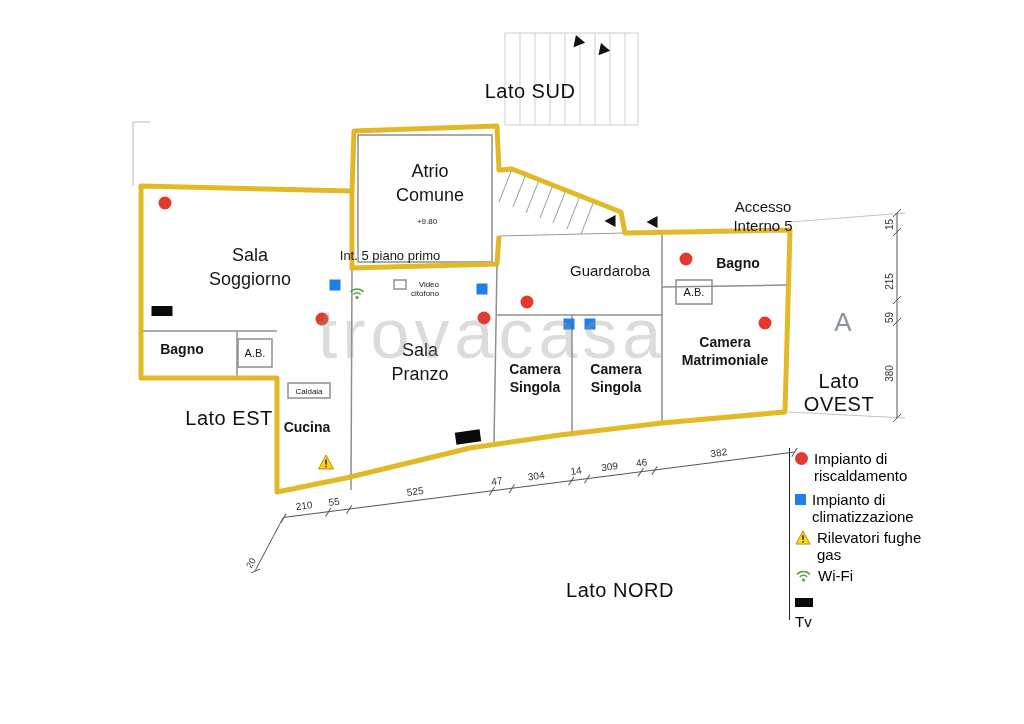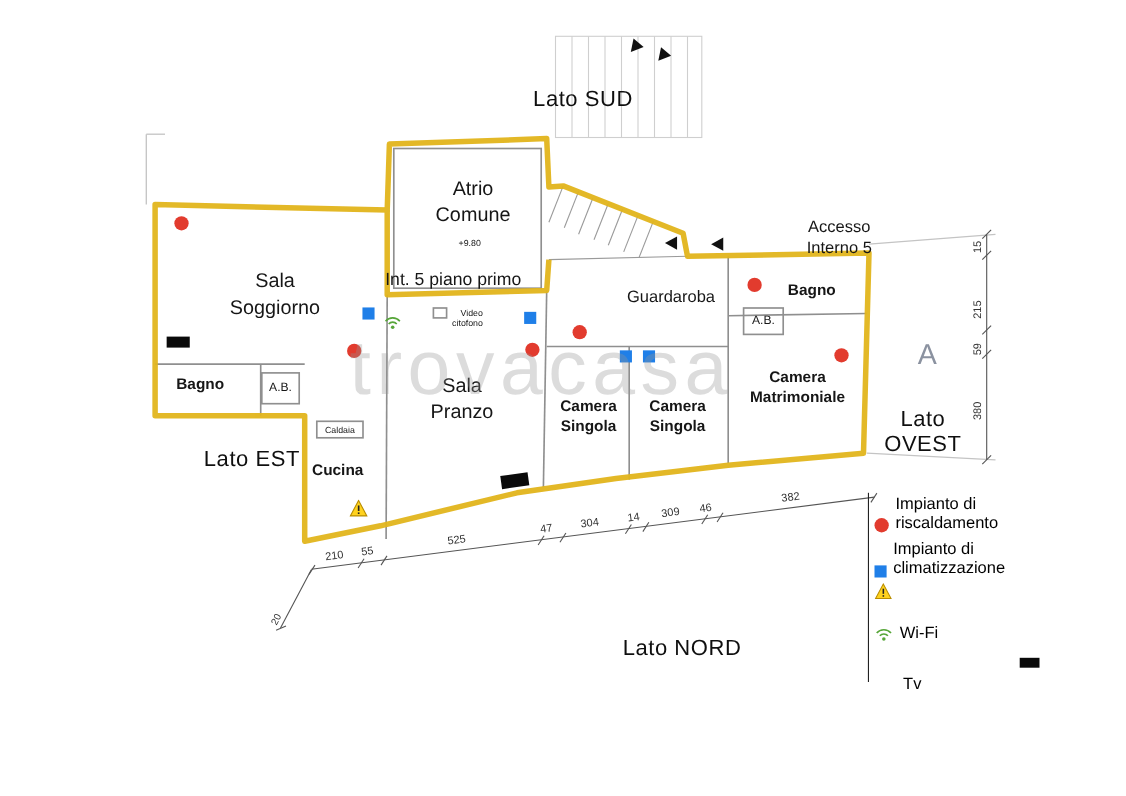--- a/index.html
+++ b/index.html
@@ -23,21 +23,21 @@
            transform:translate(-50%,-50%);z-index:3;}
   .blue-sq{position:absolute;width:11px;height:11px;background:#1f7fe8;transform:translate(-50%,-50%);z-index:3;}
   .tv-rect{position:absolute;background:#0a0a0a;transform:translate(-50%,-50%);z-index:3;}
   .icon{position:absolute;transform:translate(-50%,-50%);z-index:3;line-height:0;}
   .arrow-left{position:absolute;width:0;height:0;border-top:6px solid transparent;
               border-bottom:6px solid transparent;border-right:11px solid #111;
               transform:translate(-50%,-50%);z-index:3;}
   .arrow-tilt{transform:translate(-50%,-50%) rotate(-50deg);}
   
   .legend-divider{position:absolute;left:789px;top:448px;height:172px;border-left:1.5px solid #222;z-index:6;}
-  .legend-row{position:absolute;display:flex;gap:6px;align-items:flex-end;z-index:6;width:150px;}
+  .legend-row{position:absolute;display:flex;gap:6px;align-items:flex-start;z-index:6;width:150px;}
   .legend-row .txt{font-size:15px;line-height:17px;color:#000;width:124px;white-space:normal;text-align:left;}
   .l-dot{width:13px;height:13px;border-radius:50%;background:#e23b2e;margin-top:2px;flex:0 0 auto;}
   .l-sq{width:11px;height:11px;background:#1f7fe8;margin-top:3px;flex:0 0 auto;}
   .l-ic{flex:0 0 auto;margin-top:1px;line-height:0;}
   .l-tv{width:18px;height:9px;background:#0a0a0a;margin-top:4px;flex:0 0 auto;}
   
   .dim-bottom{position:absolute;left:283px;top:517px;width:516px;height:0;border-top:1px solid #555;
               transform:rotate(-7.3deg);transform-origin:0 0;z-index:2;}
   .dim-bottom .num{position:absolute;top:-15px;font-size:10px;color:#333;}
   .dim-bottom .tick{position:absolute;top:-5px;width:1px;height:10px;background:#555;transform:rotate(40deg);}
@@ -132,21 +132,21 @@
   <div class="lbl note" style="left:763px;top:216px;">
     <div>Accesso</div>
     <div>Interno 5</div>
   </div>
 
   <div class="lbl room-lg" style="left:430px;top:183px;">
     <div>Atrio</div>
     <div>Comune</div>
   </div>
   <div class="lbl micro" style="left:427px;top:221px;">+9.80</div>
-  <div class="lbl" style="left:412px;top:255px;font-size:16px;">Int. 5 piano primo</div>
+  <div class="lbl" style="left:390px;top:255px;font-size:13px;">Int. 5 piano primo</div>
 
   <div class="lbl room-lg" style="left:250px;top:267px;">
     <div>Sala</div>
     <div>Soggiorno</div>
   </div>
 
   <div class="lbl room-sm" style="left:182px;top:349px;">Bagno</div>
   <div class="lbl room-xs" style="left:255px;top:353px;">A.B.</div>
   <div class="lbl room-sm" style="left:307px;top:427px;">Cucina</div>
   <div class="lbl micro" style="left:309px;top:391px;">Caldaia</div>
@@ -256,20 +256,21 @@
     <span class="txt">Impianto di climatizzazione</span>
   </div>
   <div class="legend-row" style="left:795px;top:529px;">
     <span class="l-ic">
       <svg width="16" height="15" viewBox="0 0 17 16">
         <polygon points="8.5,1 16,15 1,15" fill="#ffd21e" stroke="#b98d00" stroke-width="1"></polygon>
         <rect x="7.8" y="5.5" width="1.5" height="5" fill="#222"></rect>
         <rect x="7.8" y="11.8" width="1.5" height="1.5" fill="#222"></rect>
       </svg>
     </span>
+    <span class="txt">Rilevatori fughe gas</span>
   </div>
   <div class="legend-row" style="left:795px;top:567px;">
     <span class="l-ic">
       <svg width="17" height="15" viewBox="0 0 17 15">
         <path d="M2 6.5 a8.5 8.5 0 0 1 13 0" fill="none" stroke="#57a639" stroke-width="1.5"></path>
         <path d="M4.8 9 a5 5 0 0 1 7.4 0" fill="none" stroke="#57a639" stroke-width="1.5"></path>
         <circle cx="8.5" cy="12" r="1.6" fill="#57a639"></circle>
       </svg>
     </span>
     <span class="txt">Wi-Fi</span>

